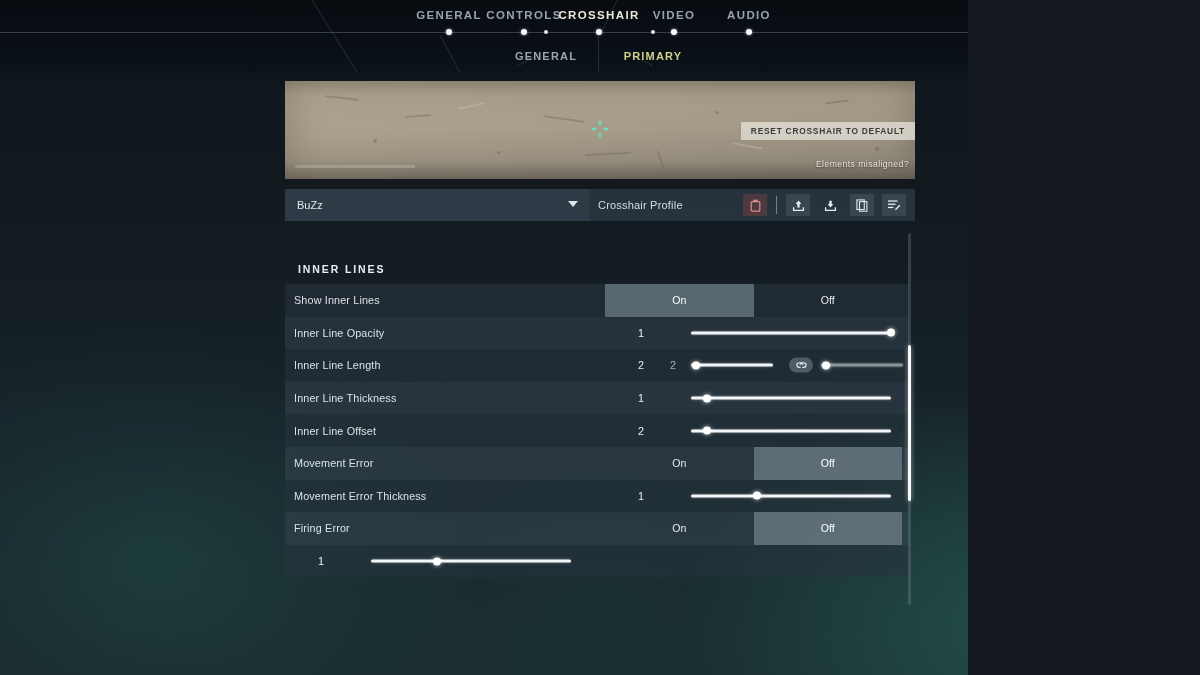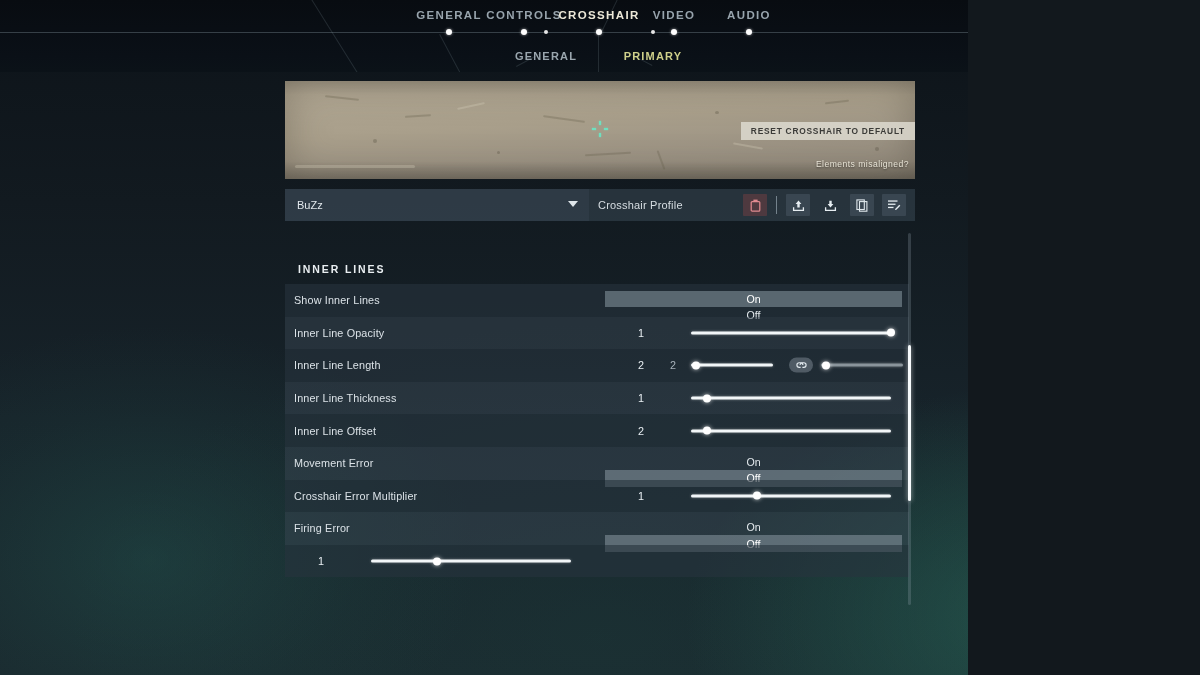--- a/index.html
+++ b/index.html
@@ -141,21 +141,21 @@
     background:rgba(40,52,62,0.58);
   }
   .row.alt { background:rgba(58,72,84,0.48); }
   .row-label {
     width:320px; padding-left:9px;
     font-size:10.8px; color:#dbe2e7; letter-spacing:0.15px;
   }
   .row-ctl { flex:1; position:relative; height:100%; }
 
   
-  .toggle { position:absolute; left:0; top:7px; height:32.6px; width:297px; display:flex;flex-direction:column; }
+  .toggle { position:absolute; left:0; top:0; height:32.6px; width:297px; display:flex; }
   .toggle .opt {
     flex:1; display:flex; align-items:center; justify-content:center;
     font-size:10.6px; color:#e4eaee;
   }
   .toggle .opt.on  { background:rgba(126,140,150,0.62); color:#ffffff; }
 
   
   .valnum {
     position:absolute; top:50%; transform:translateY(-50%);
     font-size:10.8px; color:#e9eff3; text-align:center; width:20px;
@@ -390,21 +390,21 @@
         <div class="row-label">Movement Error</div>
         <div class="row-ctl">
           <div class="toggle">
             <div class="opt">On</div>
             <div class="opt on">Off</div>
           </div>
         </div>
       </div>
 
       <div class="row">
-        <div class="row-label">Crosshair Error Multiplier</div>
+        <div class="row-label">Movement Error Thickness</div>
         <div class="row-ctl">
           <span class="valnum v1">1</span>
           <div class="slider" style="left:86px;width:200px;">
             <span class="thumb" style="left:33%;"></span>
           </div>
         </div>
       </div>
 
       <div class="row alt">
         <div class="row-label">Firing Error</div>

